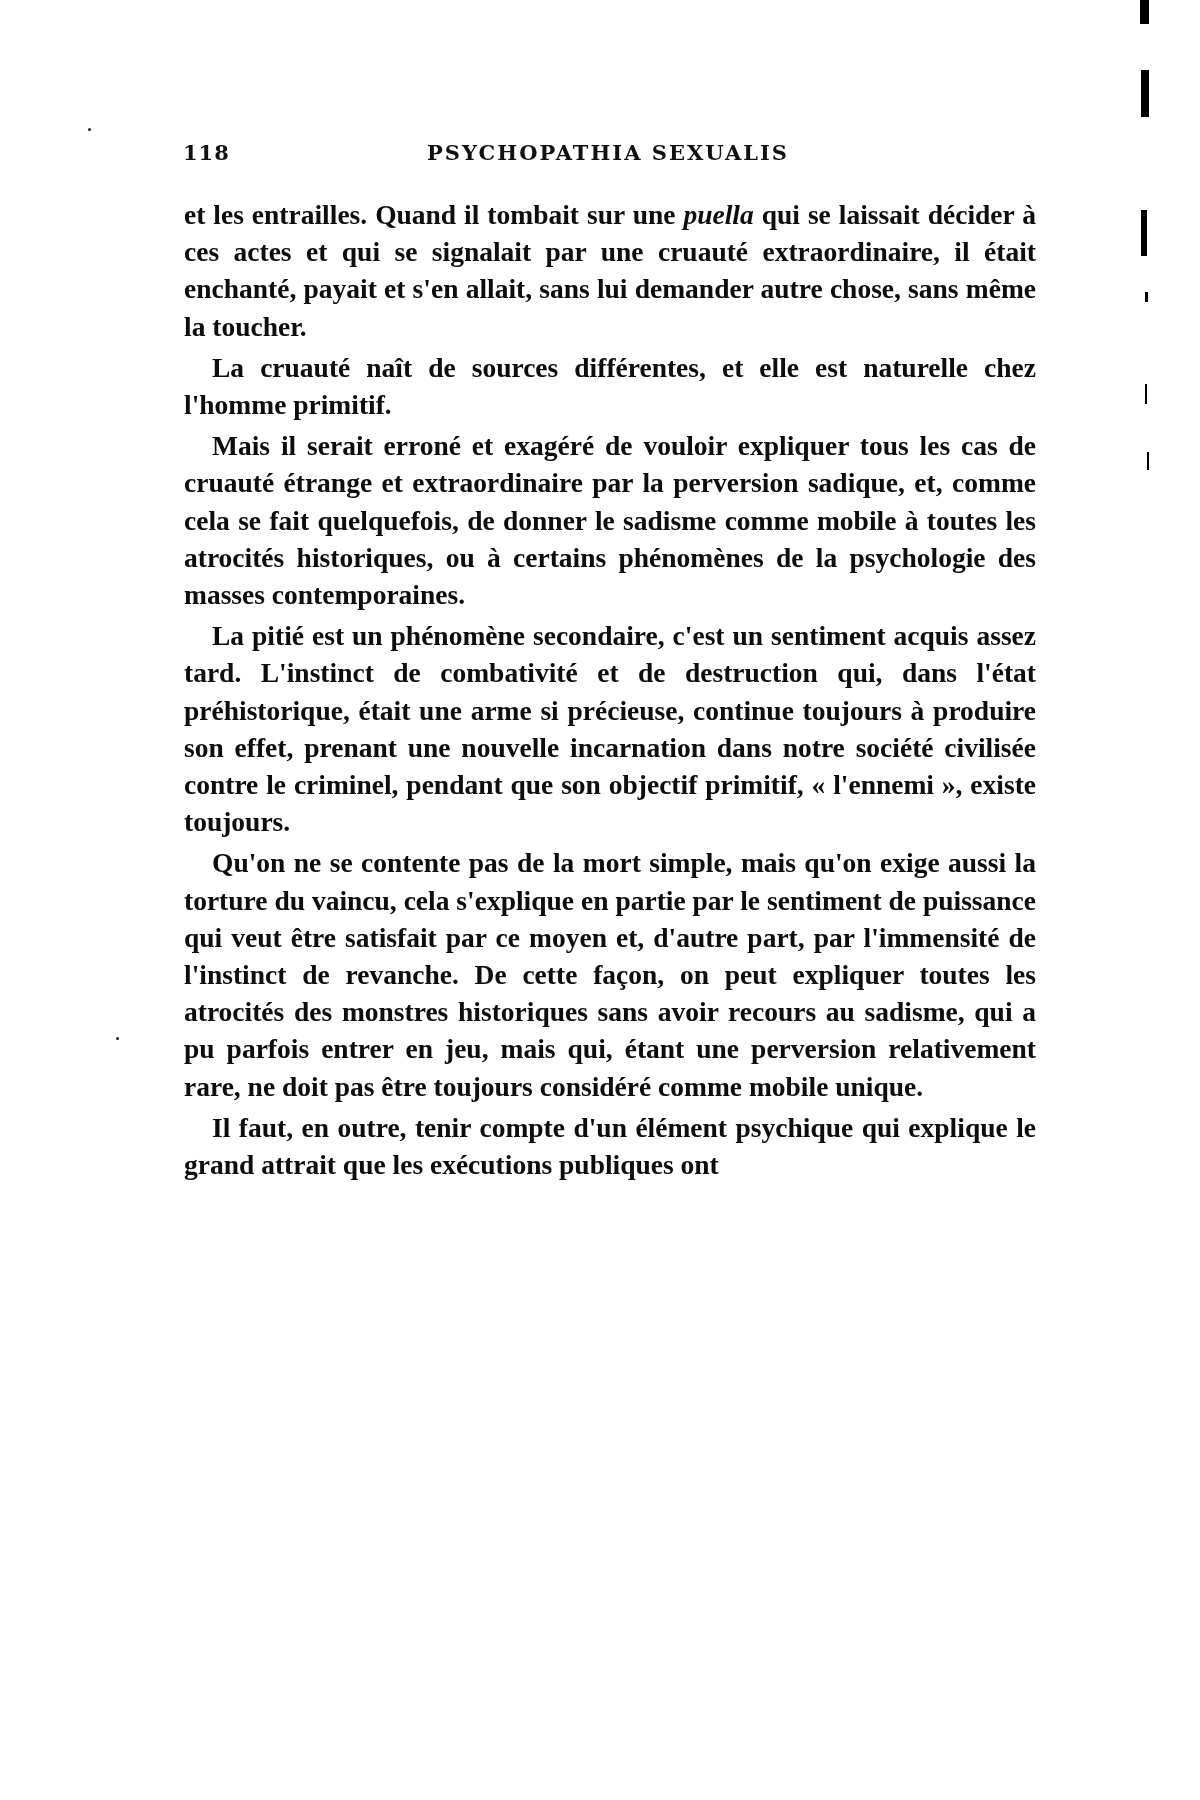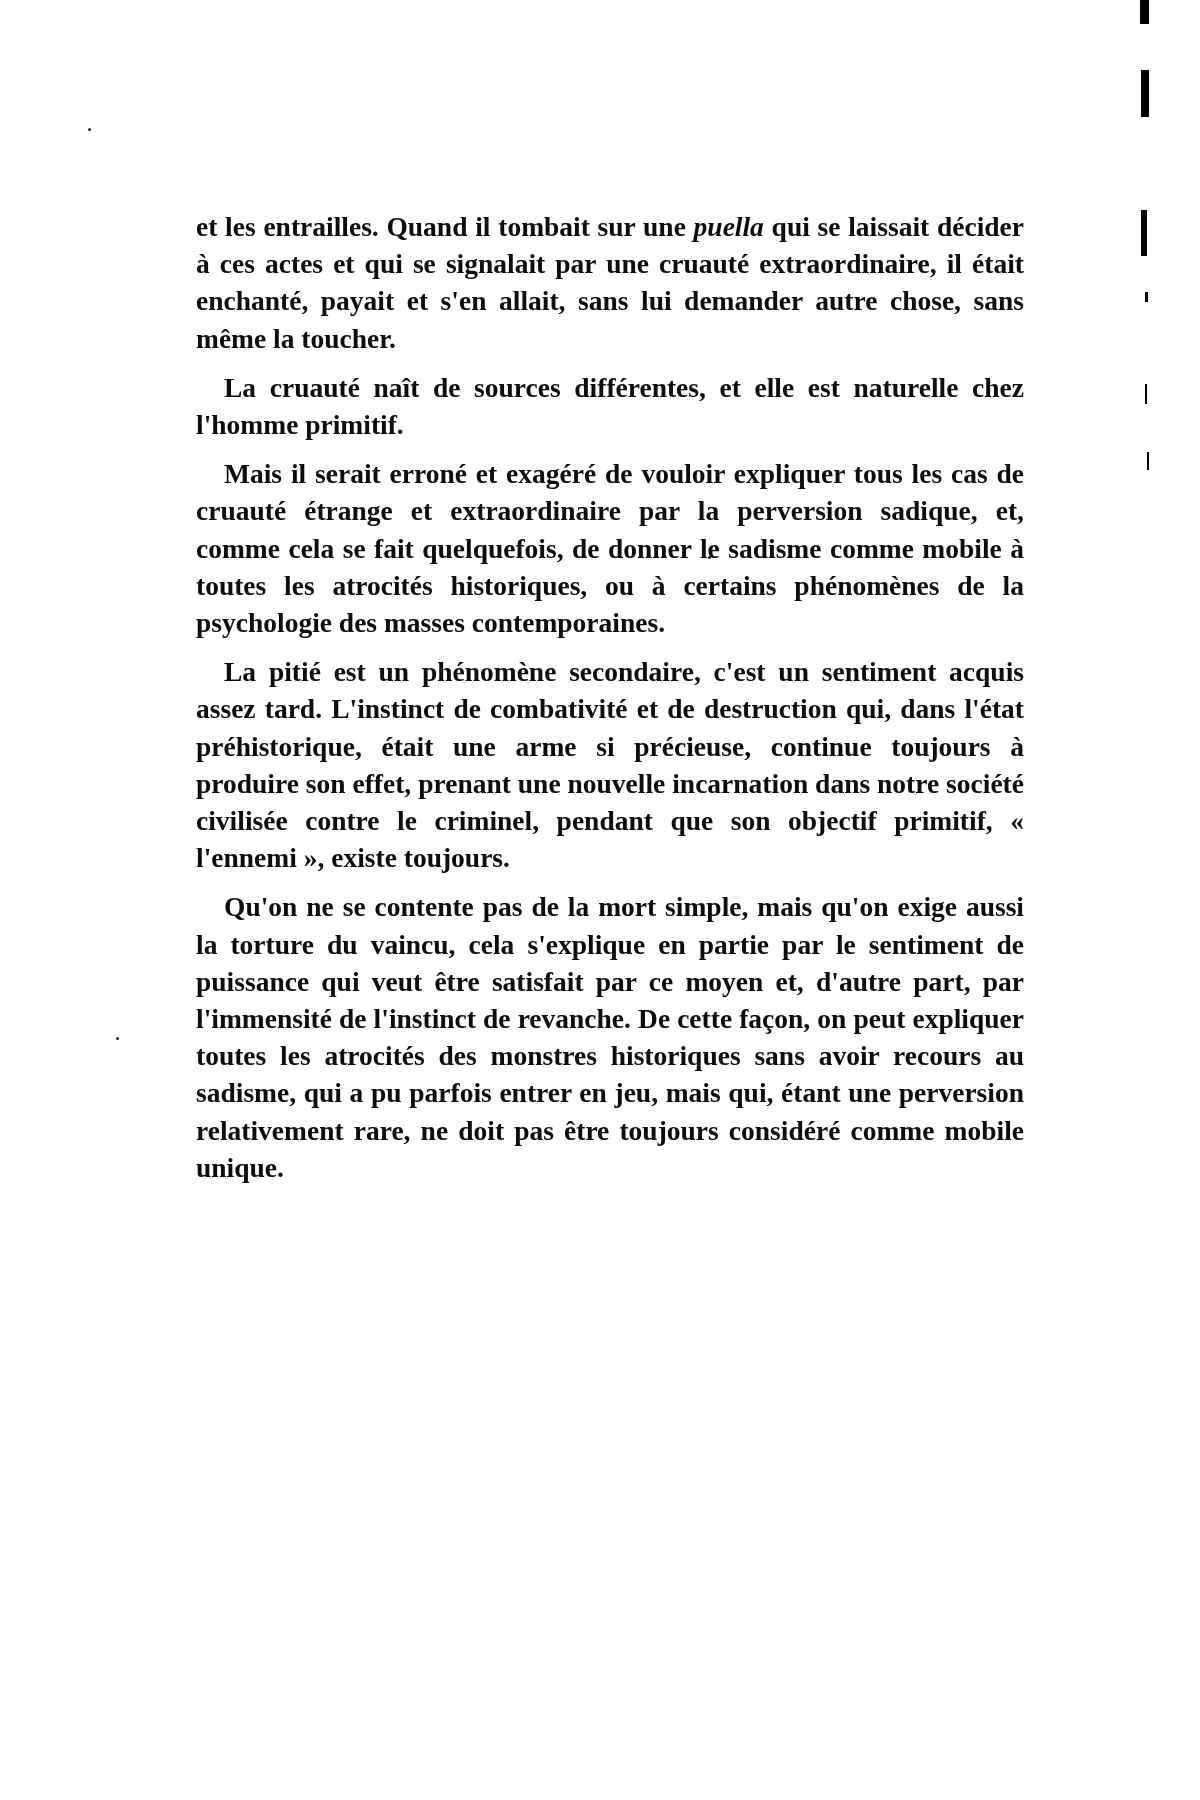--- a/index.html
+++ b/index.html
@@ -5,41 +5,46 @@
   html, body { margin: 0; padding: 0; background: #ffffff; }
   body { width: 1200px; height: 1800px; position: relative; overflow: hidden; }
   .page { position: absolute; left: 0; top: 0; width: 1200px; height: 1800px; background: #fff; }
   .running-head { position: absolute; top: 140px; left: 183px; width: 850px; height: 30px;
     font-family: "DejaVu Serif", serif; font-weight: bold; color: #111; }
   .page-number { position: absolute; left: 0; top: 0; font-size: 21px; letter-spacing: 1px; }
   .book-title { position: absolute; left: 0; right: 0; text-align: center; top: 0; font-size: 21px; letter-spacing: 2px; }
   .body-text { position: absolute; left: 184px; top: 196px; width: 852px;
     font-family: "Liberation Serif", serif; font-weight: bold; font-size: 27.5px; line-height: 37.2px; color: #0d0d0d;
     text-align: justify; }
-  .para { margin: 12px; text-indent: 28px; }
+  .para { margin: 0; text-indent: 28px; }
   .para.first { text-indent: 0; }
   .para.gap { margin-top: 17px; }
   .para + .para { margin-top: 4px; }
   .para.gap { margin-top: 17px; }
   em { font-style: italic; }
   .edge-mark { position: absolute; background: #000; }
   .speck { position: absolute; width: 3px; height: 3px; background: #222; border-radius: 50%; }
 </style>
 </head>
 <body>
 
 <div class="page">
 
+  <div class="running-head">
+    <span class="page-number">118</span>
+    <span class="book-title">PSYCHOPATHIA SEXUALIS</span>
+  </div>
 
   <div class="body-text">
     <p class="para first"><span>et les entrailles. Quand il tombait sur une </span><em>puella</em><span> qui se laissait décider à ces actes et qui se signalait par une cruauté extraordinaire, il était enchanté, payait et s'en allait, sans lui demander autre chose, sans même la toucher.</span></p>
     <p class="para">La cruauté naît de sources différentes, et elle est naturelle chez l'homme primitif.</p>
     <p class="para">Mais il serait erroné et exagéré de vouloir expliquer tous les cas de cruauté étrange et extraordinaire par la perversion sadique, et, comme cela se fait quelquefois, de donner le sadisme comme mobile à toutes les atrocités historiques, ou à certains phénomènes de la psychologie des masses contemporaines.</p>
     <p class="para">La pitié est un phénomène secondaire, c'est un sentiment acquis assez tard. L'instinct de combativité et de destruction qui, dans l'état préhistorique, était une arme si précieuse, continue toujours à produire son effet, prenant une nouvelle incarnation dans notre société civilisée contre le criminel, pendant que son objectif primitif, « l'ennemi », existe toujours.</p>
     <p class="para">Qu'on ne se contente pas de la mort simple, mais qu'on exige aussi la torture du vaincu, cela s'explique en partie par le sentiment de puissance qui veut être satisfait par ce moyen et, d'autre part, par l'immensité de l'instinct de revanche. De cette façon, on peut expliquer toutes les atrocités des monstres historiques sans avoir recours au sadisme, qui a pu parfois entrer en jeu, mais qui, étant une perversion relativement rare, ne doit pas être toujours considéré comme mobile unique.</p>
+    <p class="para">Il faut, en outre, tenir compte d'un élément psychique qui explique le grand attrait que les exécutions publiques ont</p>
   </div>
 
   <div class="edge-mark" style="left:1140px;top:0;width:9px;height:24px;"></div>
   <div class="edge-mark" style="left:1141px;top:70px;width:8px;height:47px;"></div>
   <div class="edge-mark" style="left:1141px;top:210px;width:6px;height:46px;"></div>
   <div class="edge-mark" style="left:1145px;top:292px;width:3px;height:10px;"></div>
   <div class="edge-mark" style="left:1145px;top:384px;width:2px;height:20px;"></div>
   <div class="edge-mark" style="left:1147px;top:452px;width:2px;height:18px;"></div>
   <div class="speck" style="left:88px;top:128px;"></div>
   <div class="speck" style="left:116px;top:1037px;"></div>

